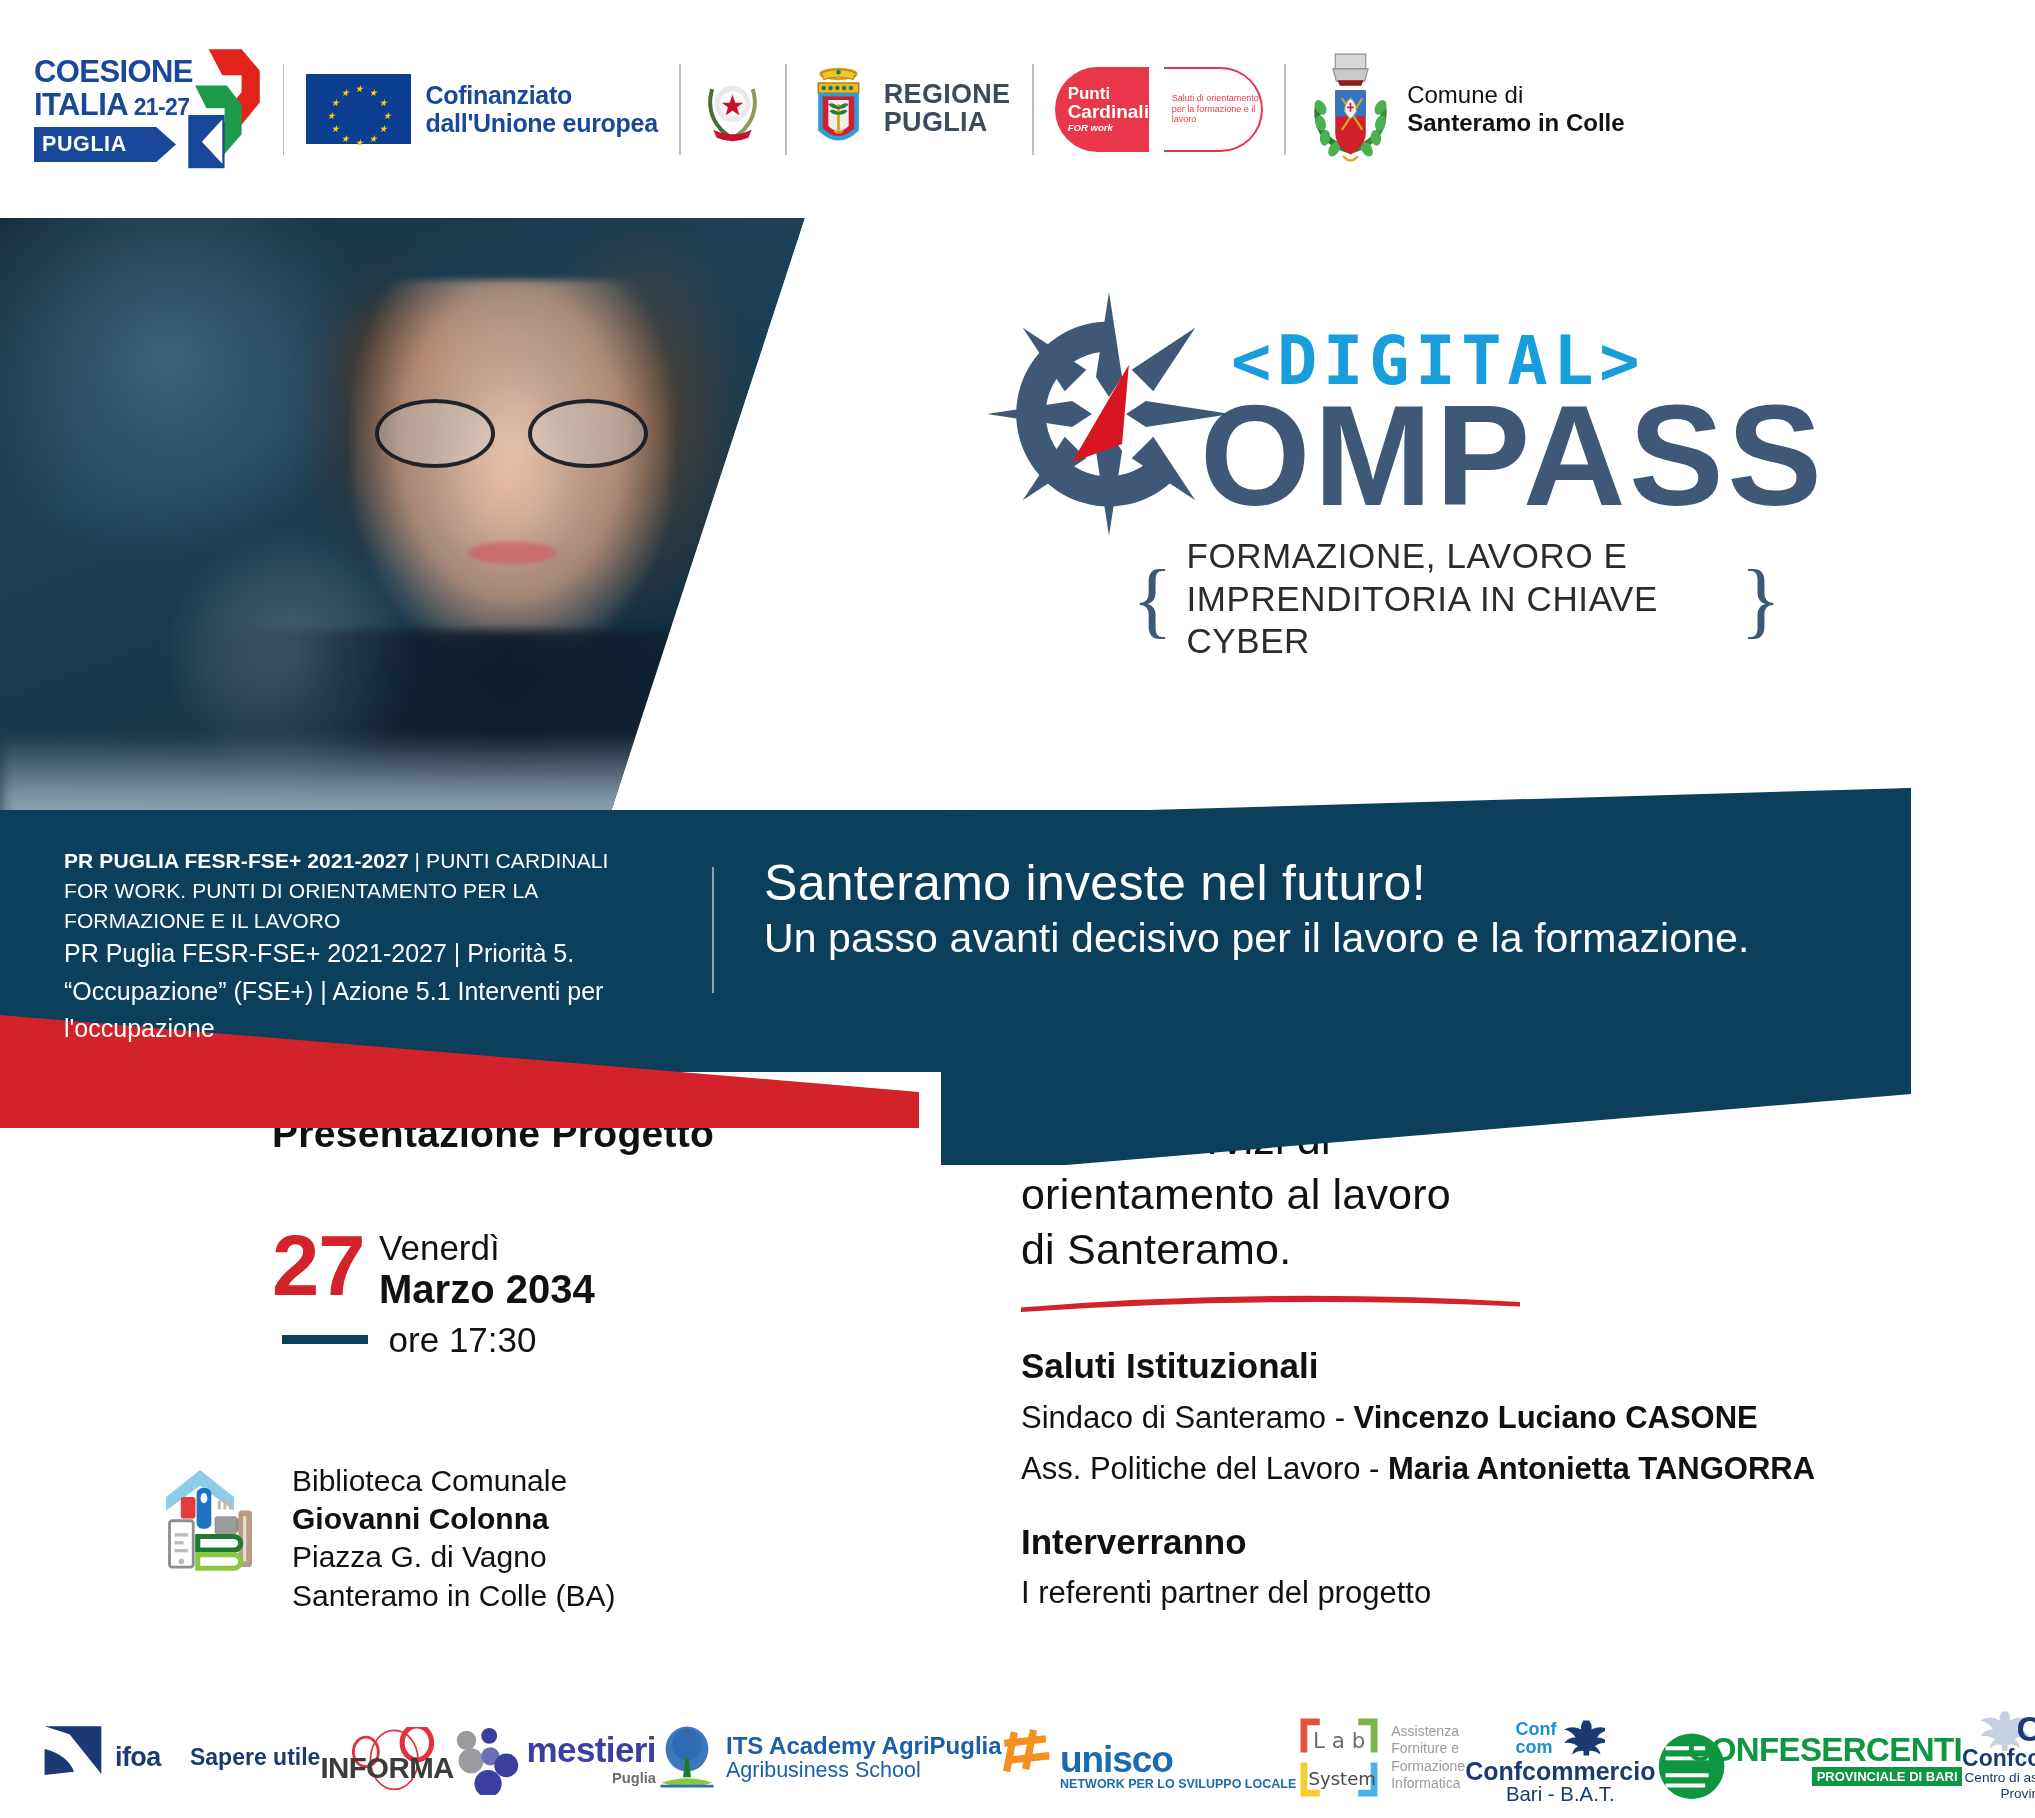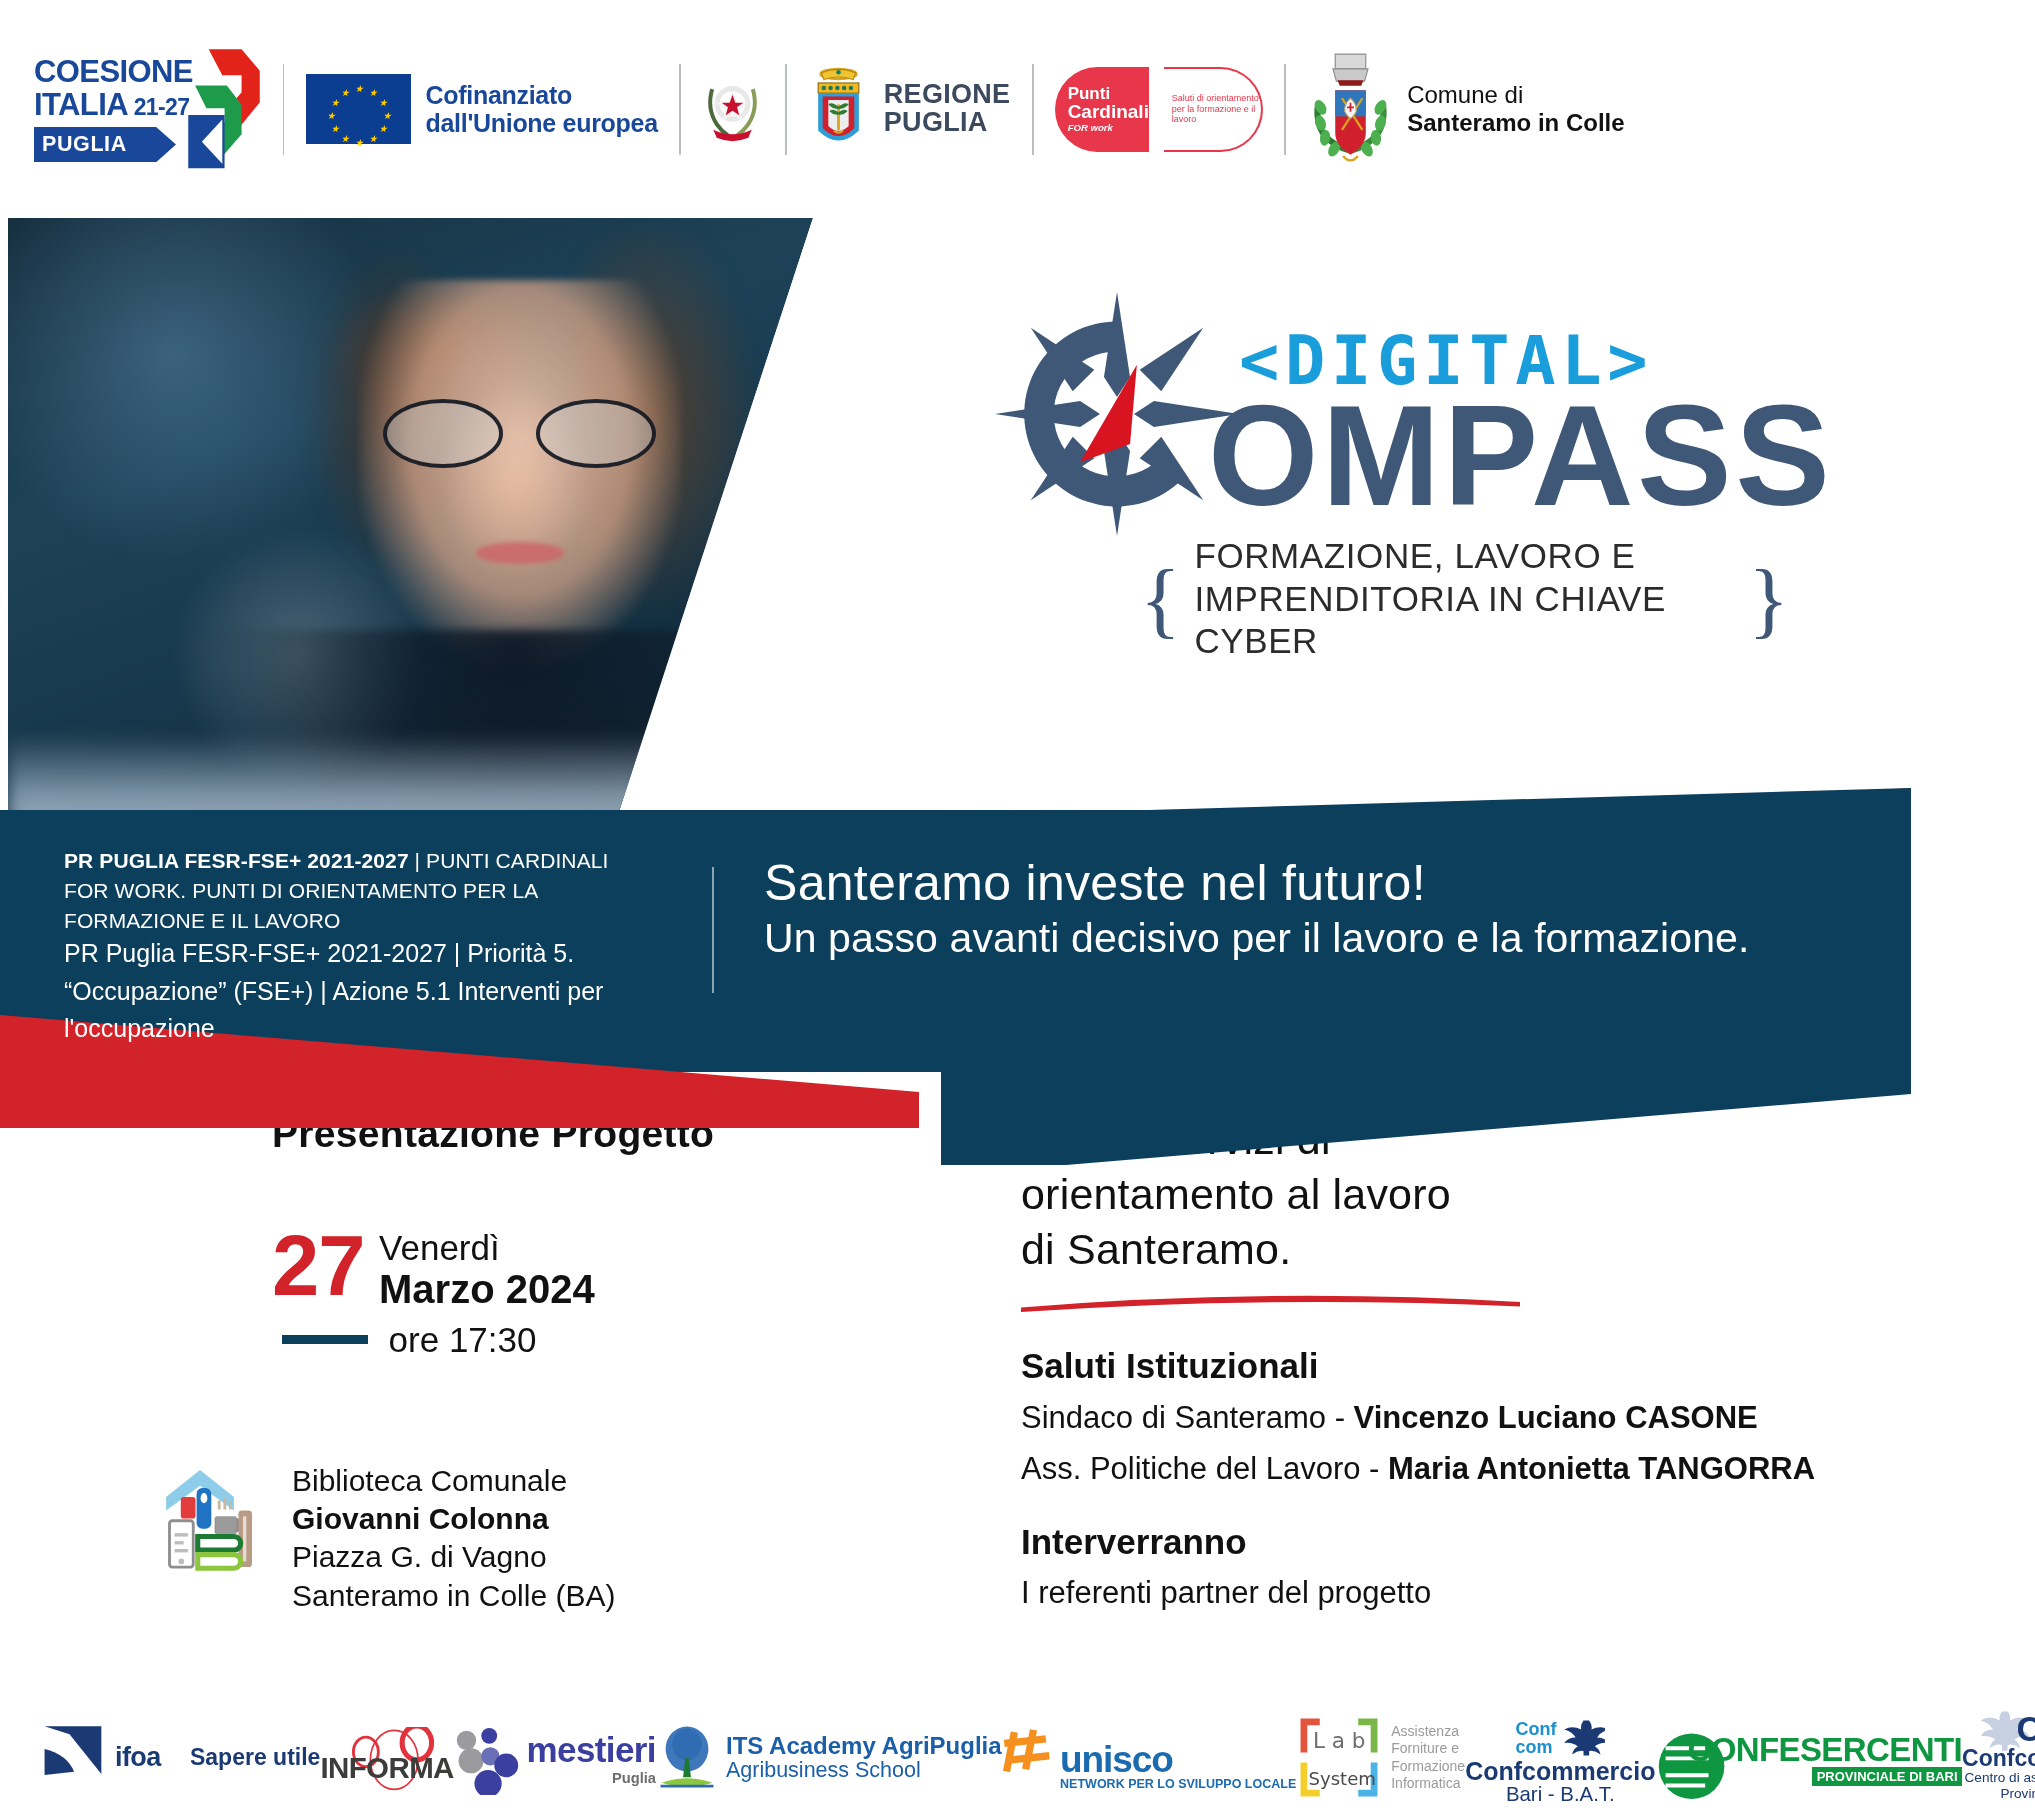--- a/index.html
+++ b/index.html
@@ -56,21 +56,21 @@
   .pc-right { width:99px; height:85px; border:2.3px solid #e8374a; border-left:none;
      border-radius:0 51px 51px 0; display:flex; align-items:center; padding-left:8px; }
   .pc-rt { font-size:9px; color:#e8374a; line-height:1.22; font-family:"Liberation Sans Narrow","Liberation Sans",sans-serif;}
 
   
   .comune-crest { width:85px; height:130px; position:relative; }
   .comune-text { font-size:24px; color:#111; line-height:1.18; font-family:"Liberation Sans Narrow","Liberation Sans",sans-serif;}
   .comune-text b { font-weight:bold; }
 
   
-  .hero { position:absolute; left:8px; top:218px; width:2006px; height:669px; }
+  .hero { position:absolute; left:0; top:218px; width:2006px; height:669px; }
   .hero-photo {
     position:absolute; left:0; top:0; width:975px; height:624px;
     clip-path: polygon(0 0, 805px 0, 601px 624px, 0 624px);
     background:
       radial-gradient(circle at 30% 70%, rgba(255,255,255,.22), rgba(255,255,255,0) 16%),
       radial-gradient(circle at 17% 22%, rgba(120,170,210,.35), rgba(0,0,0,0) 22%),
       radial-gradient(circle at 88% 54%, rgba(230,235,240,.55), rgba(0,0,0,0) 17%),
       radial-gradient(circle at 92% 33%, rgba(210,225,235,.38), rgba(0,0,0,0) 13%),
       radial-gradient(ellipse 170px 125px at 44% 22%, #5a4334 0%, rgba(35,50,65,0) 62%),
       radial-gradient(ellipse 119px 153px at 52% 42%, #d8a98c 0%, rgba(30,45,62,0) 64%),
@@ -434,21 +434,21 @@
 
 <div class="main">
 
   <div class="col-left">
     <div class="pres-title">Presentazione Progetto</div>
 
     <div class="date-row">
       <div class="big-day">27</div>
       <div class="date-lines">
         <div class="dl1">Venerdì</div>
-        <div class="dl2">Marzo 2024</div>
+        <div class="dl2">Marzo 2034</div>
       </div>
     </div>
     <div class="time-row">
       <div class="time-bar"></div>
       <div class="time-txt">ore 17:30</div>
     </div>
 
     <div class="venue-row">
       <div class="venue-icon">
         <svg width="108" height="113" viewBox="0 0 190 200">

